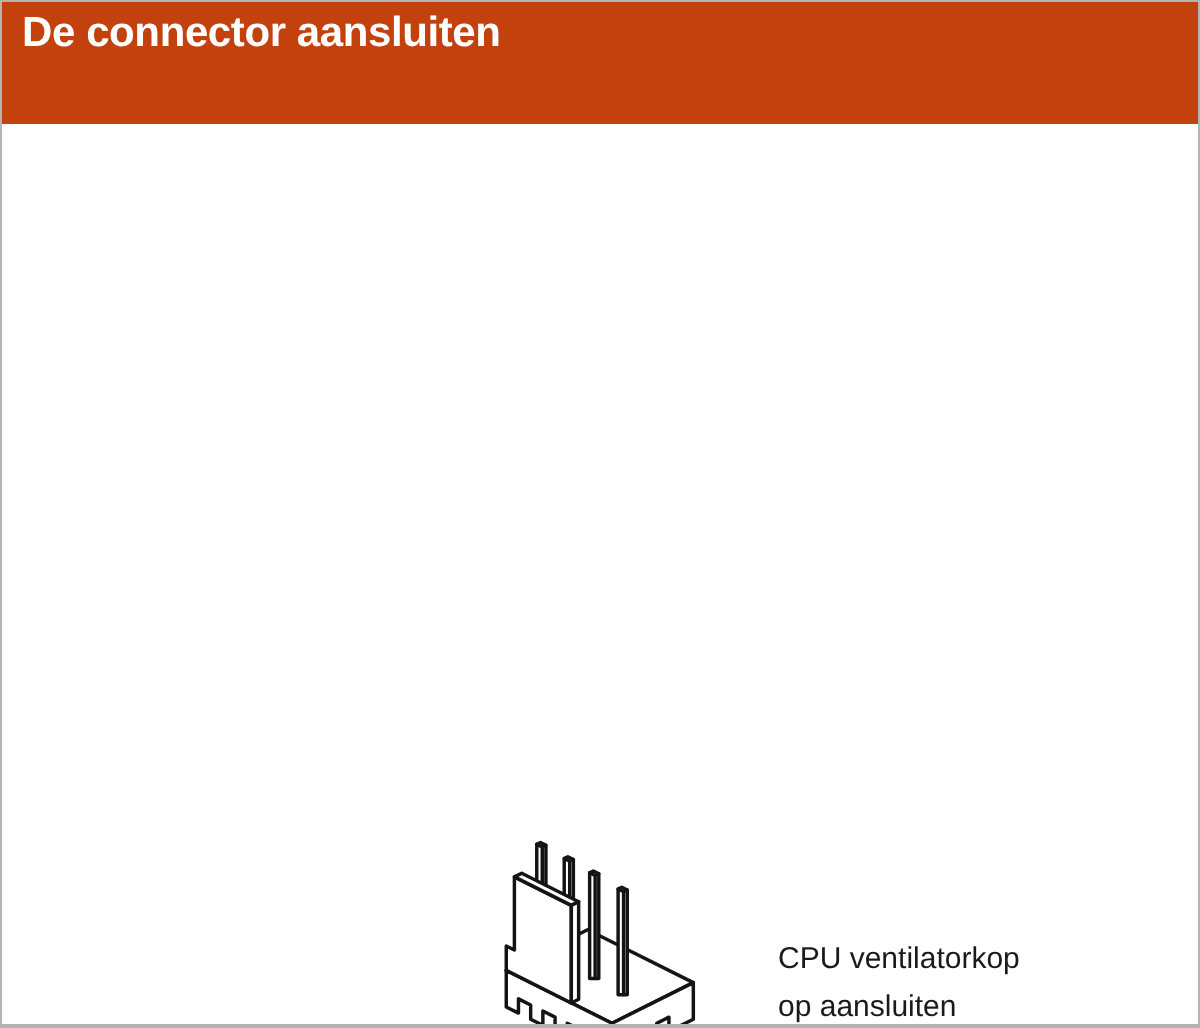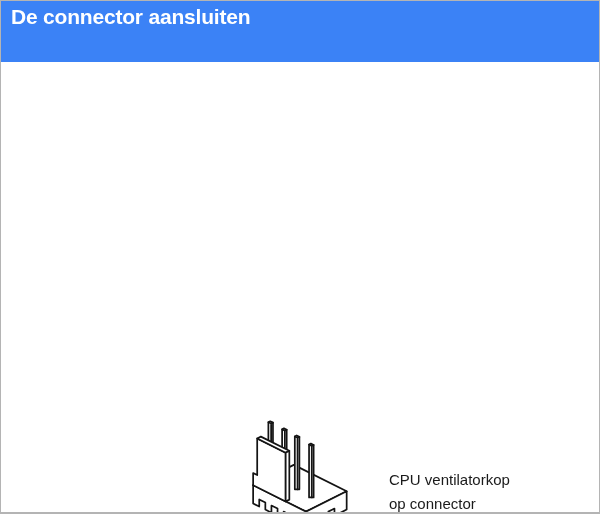--- a/index.html
+++ b/index.html
@@ -9,21 +9,21 @@
     box-sizing:border-box;
     background:#fff;
     border:1px solid #b4b4b4;
     border-bottom:2px solid #b4b4b4;
     font-family:"Liberation Sans","DejaVu Sans",sans-serif;
     overflow:hidden;
   }
   .header{
     position:absolute;left:0;top:0;right:0;
     height:61px;
-    background:#3b82f6;
+    background:#c2410c;
     box-sizing:border-box;
     padding:3px 10px 0 10px;
   }
   .header .title{
     color:#fff;
     font-size:21px;
     font-weight:bold;
     line-height:25.5px;
     letter-spacing:-0.2px;
     white-space:nowrap;
@@ -73,17 +73,17 @@
         <path d="M49,76 L49,24 L50.8,23.1 L53.5,24.45 L53.5,76 Z"></path>
         <path fill="none" d="M49,24 L51.7,25.35 L53.5,24.45 M51.7,25.35 L51.7,76"></path>
 
         <path d="M63,84 L63,32 L64.8,31.1 L67.5,32.45 L67.5,84 Z"></path>
         <path fill="none" d="M63,32 L65.7,33.35 L67.5,32.45 M65.7,33.35 L65.7,84"></path>
       </g>
     </svg>
 
     <div class="caption">
       <span>CPU ventilatorkop</span><br>
-      <span>op connector</span>
+      <span>op aansluiten</span>
     </div>
 
   </div>
 </div>
 
 </body></html>

